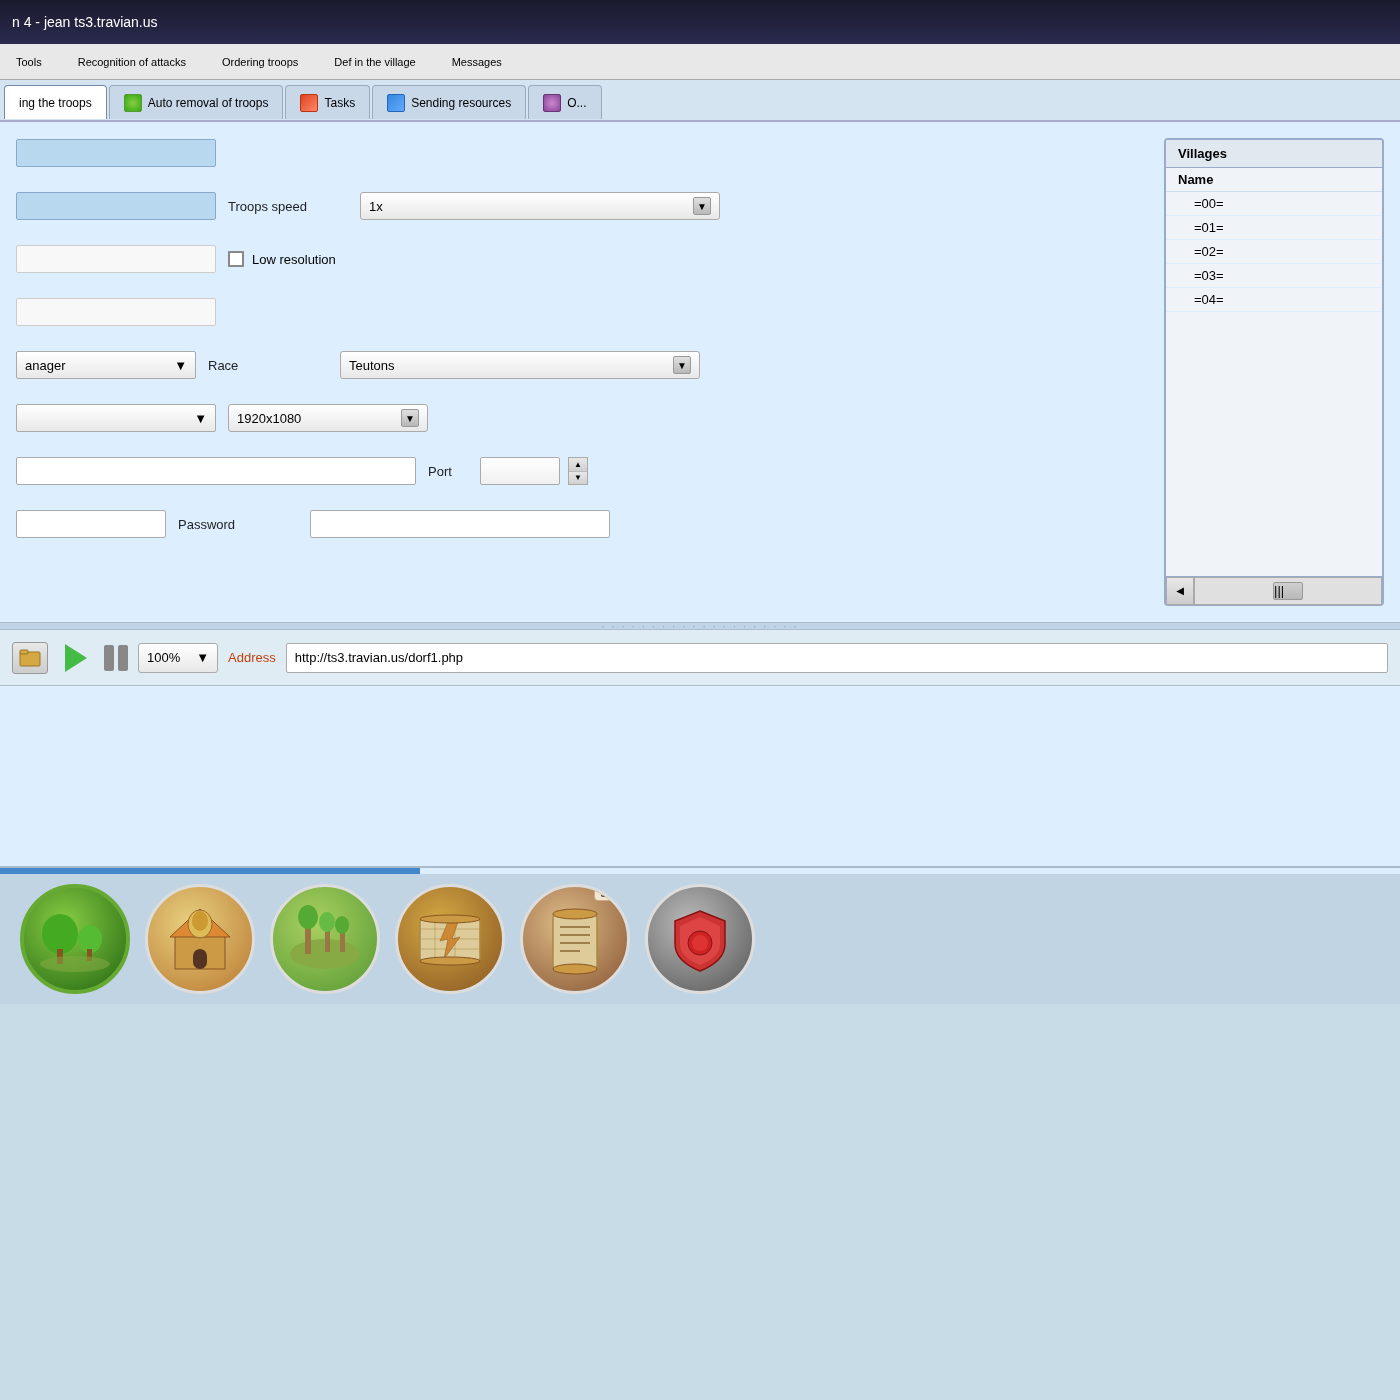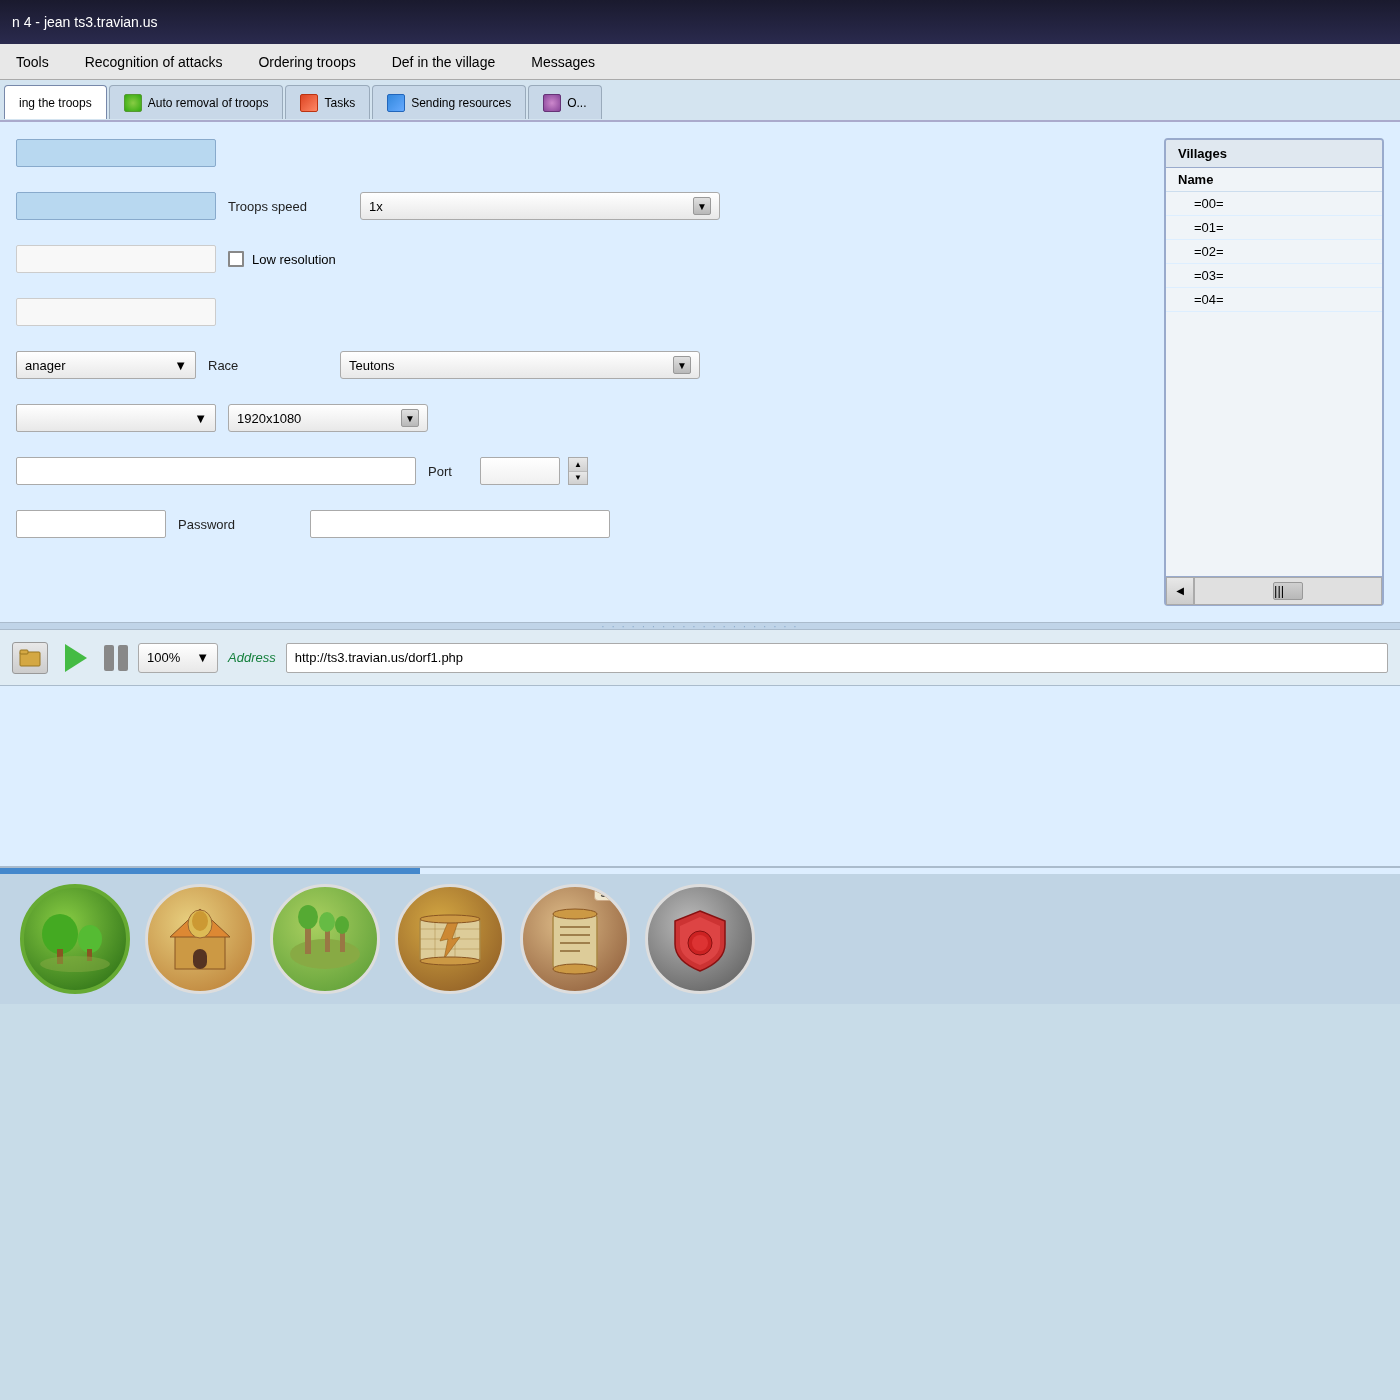--- a/index.html
+++ b/index.html
@@ -31,21 +31,21 @@
       display: flex;
       align-items: center;
       height: 36px;
       padding: 0 8px;
       gap: 20px;
     }
     .menu-item {
       color: #000;
       cursor: pointer;
       padding: 4px 8px;
-      font-size: 14px;
+      font-size: 11px;
       white-space: nowrap;
     }
 
     
     .tab-bar {
       background: #d4e4f0;
       border-bottom: 2px solid #aac;
       display: flex;
       align-items: center;
       height: 42px;
@@ -337,22 +337,21 @@
       height: 30px;
       border-radius: 3px;
       cursor: pointer;
       min-width: 80px;
       display: flex;
       align-items: center;
       justify-content: space-between;
     }
     .address-label {
       font-size: 13px;
-      color: #15803d;
-      font-style: italic;
+      color: #c2410c;
     }
     .address-input {
       flex: 1;
       background: #fff;
       border: 1px solid #aaa;
       padding: 4px 8px;
       font-size: 13px;
       height: 30px;
       border-radius: 2px;
       outline: none;

